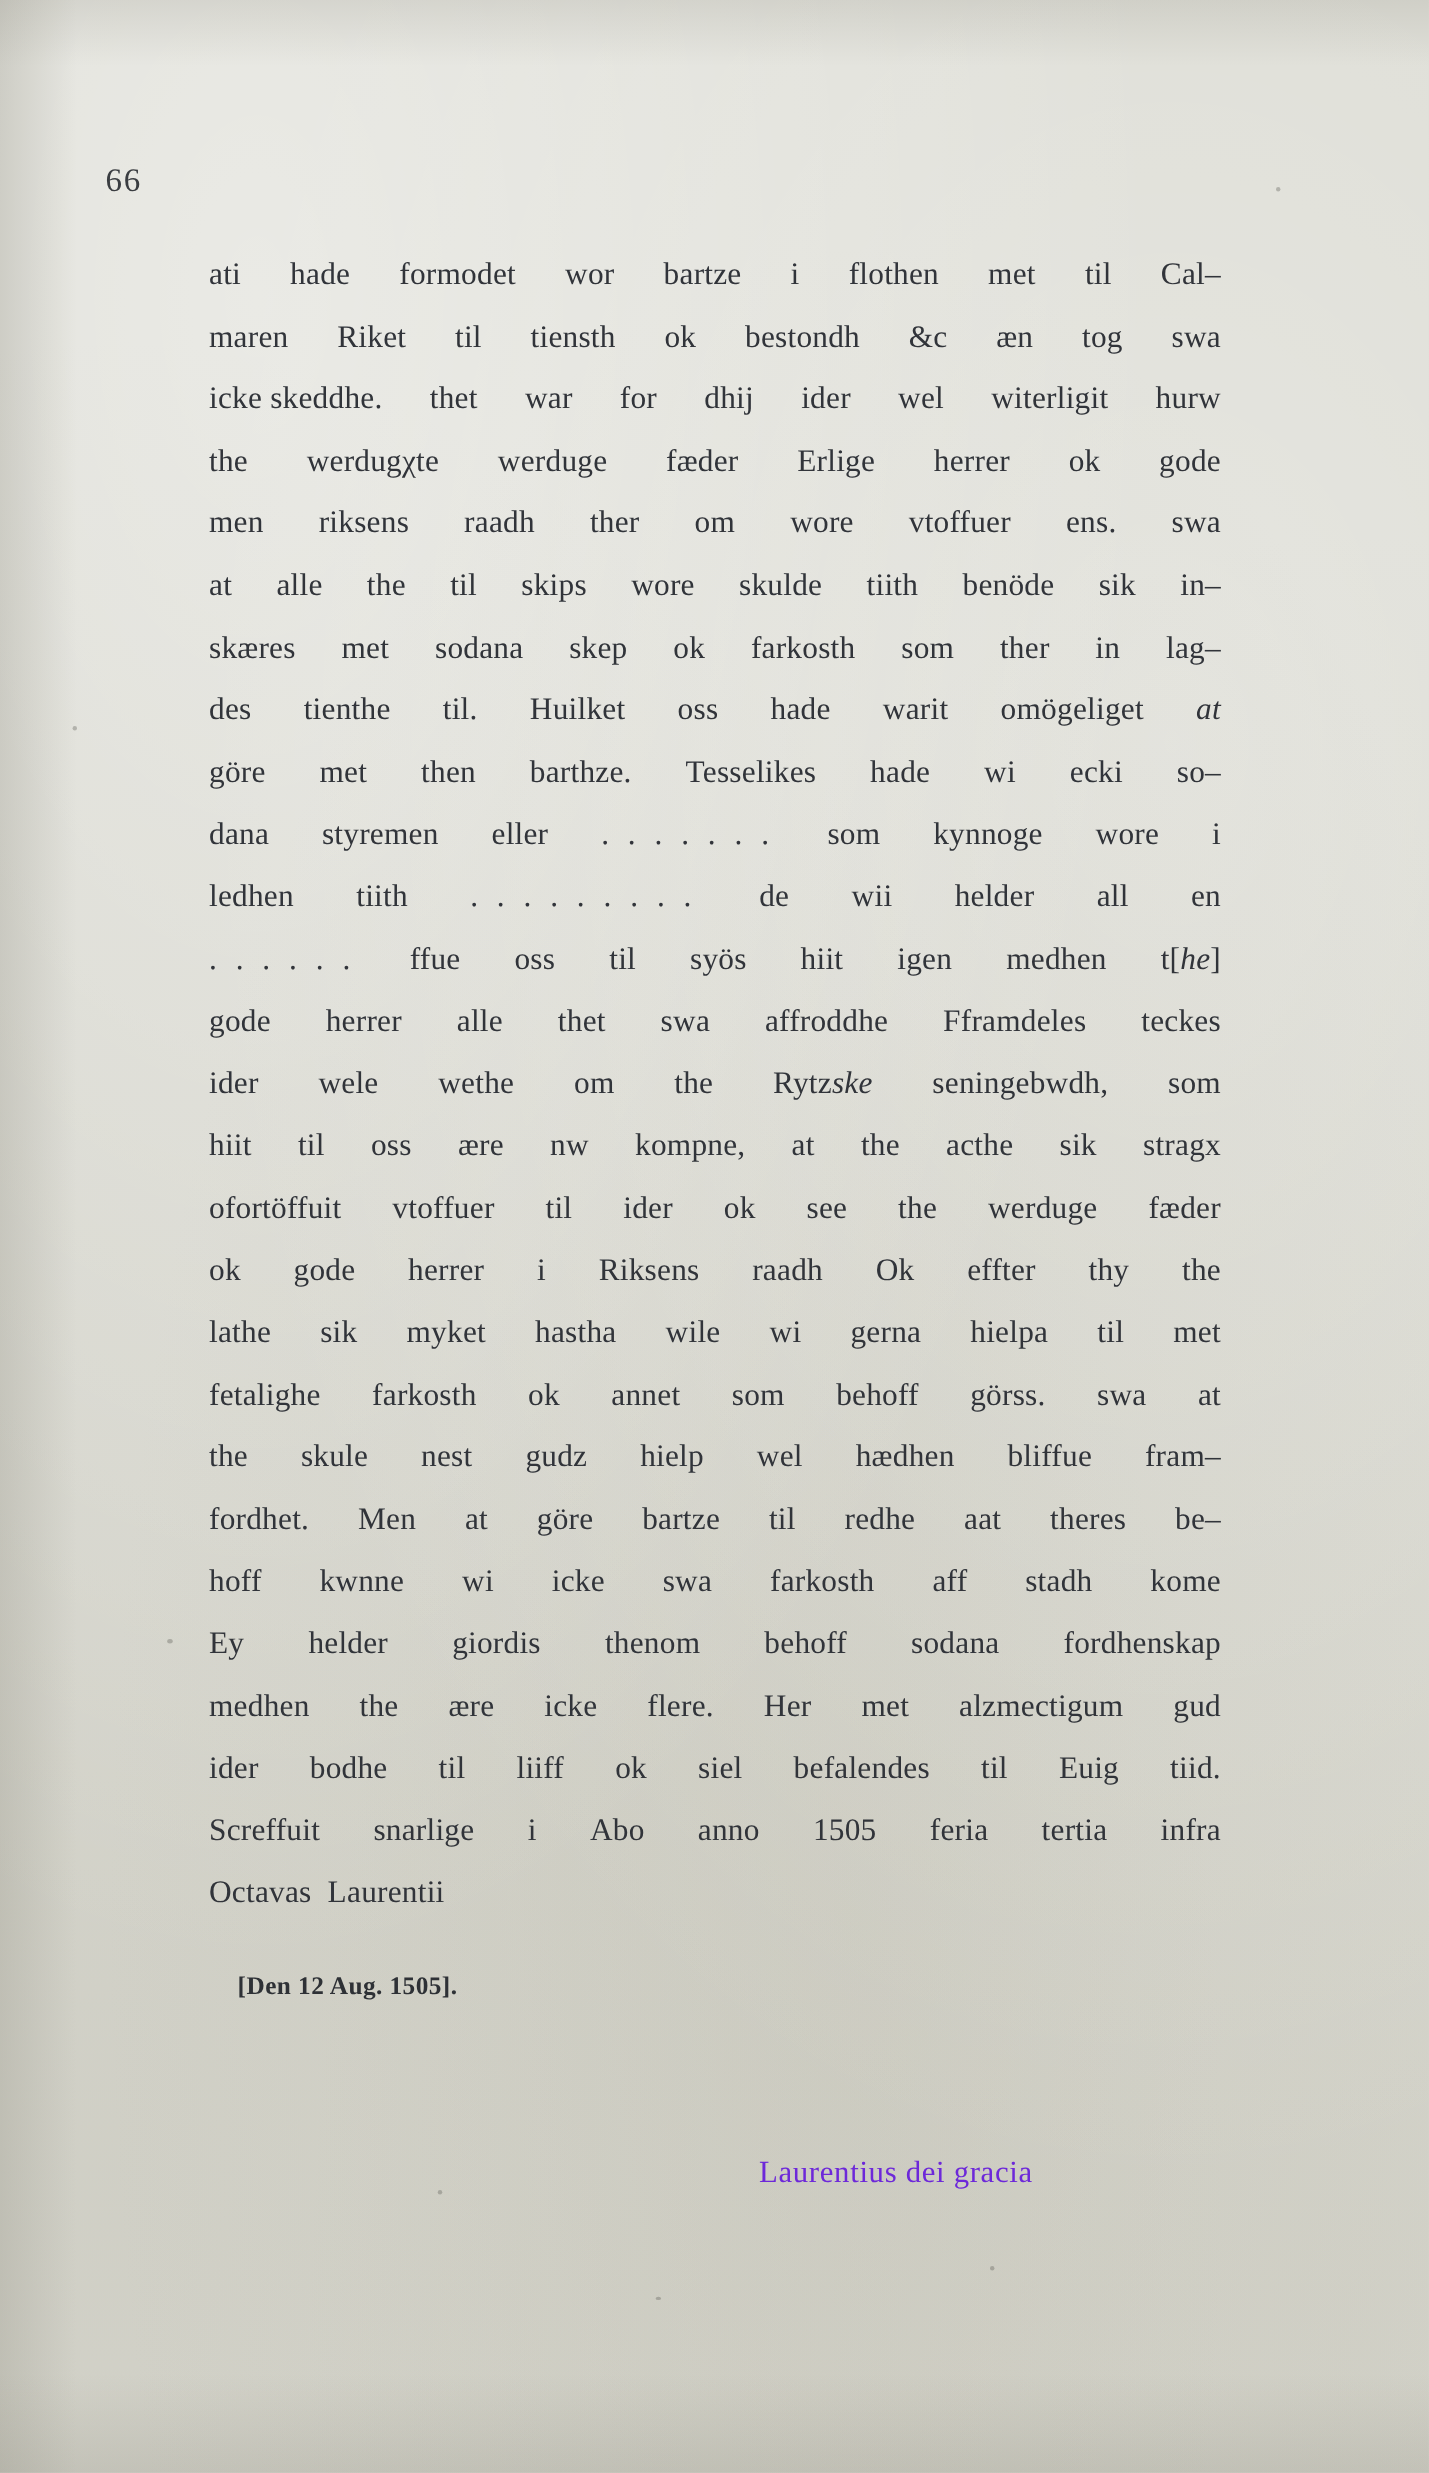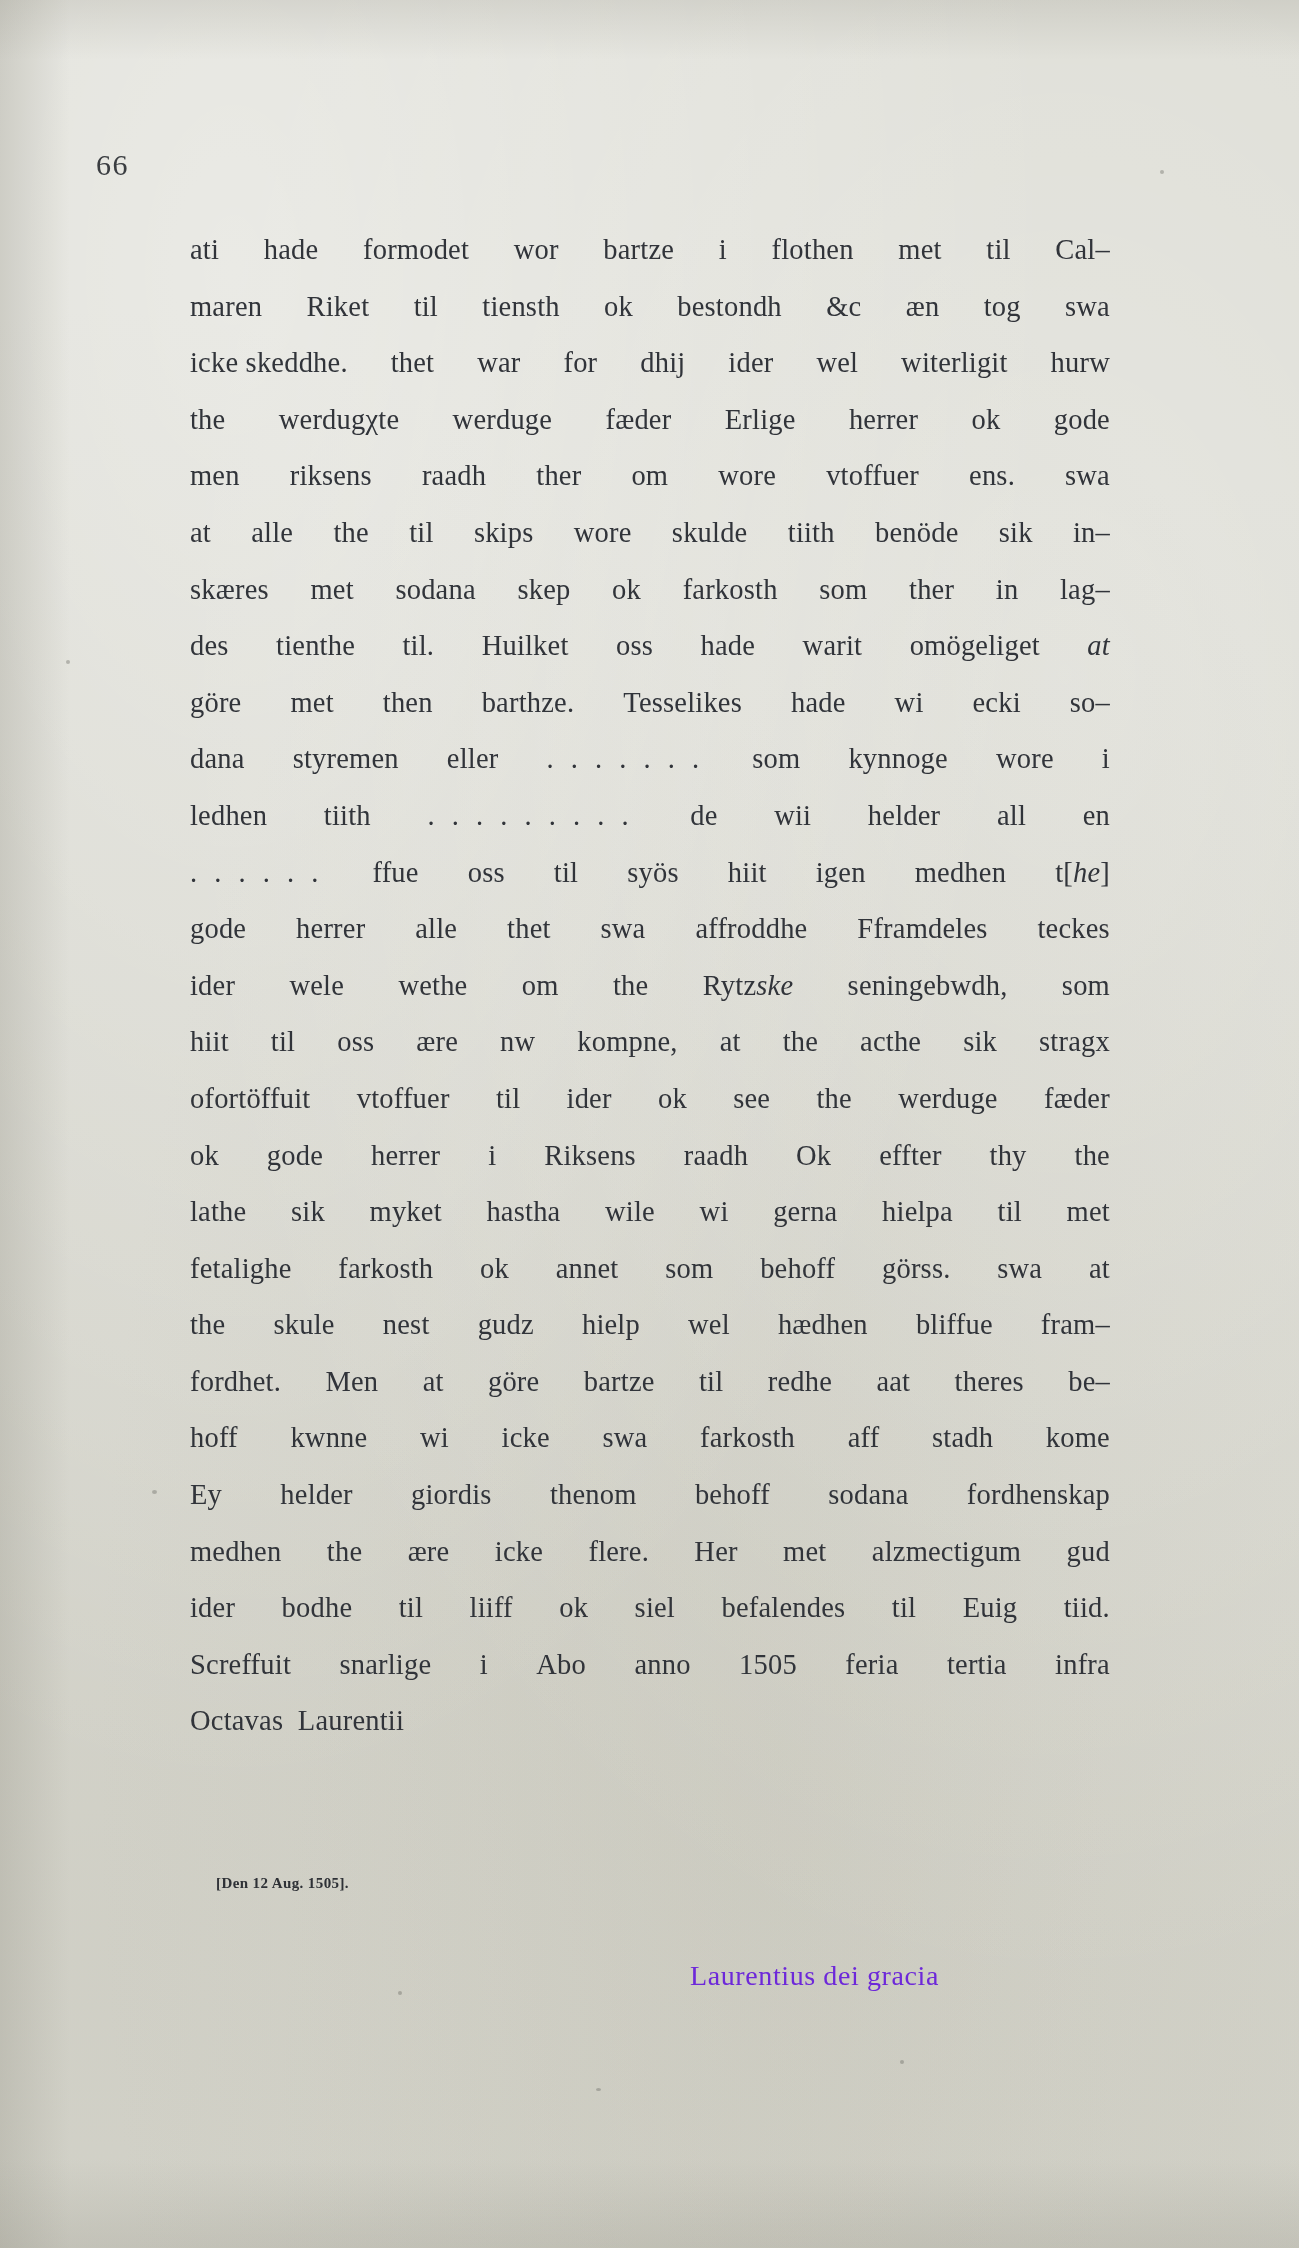--- a/index.html
+++ b/index.html
@@ -66,22 +66,22 @@
   }
   .it {
     font-style: italic;
   }
   .dots {
     letter-spacing: 5px;
   }
   .datenote {
     position: absolute;
     left: 216px;
-    top: 1875px;
-    font-size: 15px;
+    top: 1793px;
+    font-size: 23px;
     font-weight: bold;
     letter-spacing: 0.4px;
     color: #2e3136;
   }
   .signature {
     position: absolute;
     left: 690px;
     top: 1948px;
     font-size: 28px;
     line-height: 55px;

